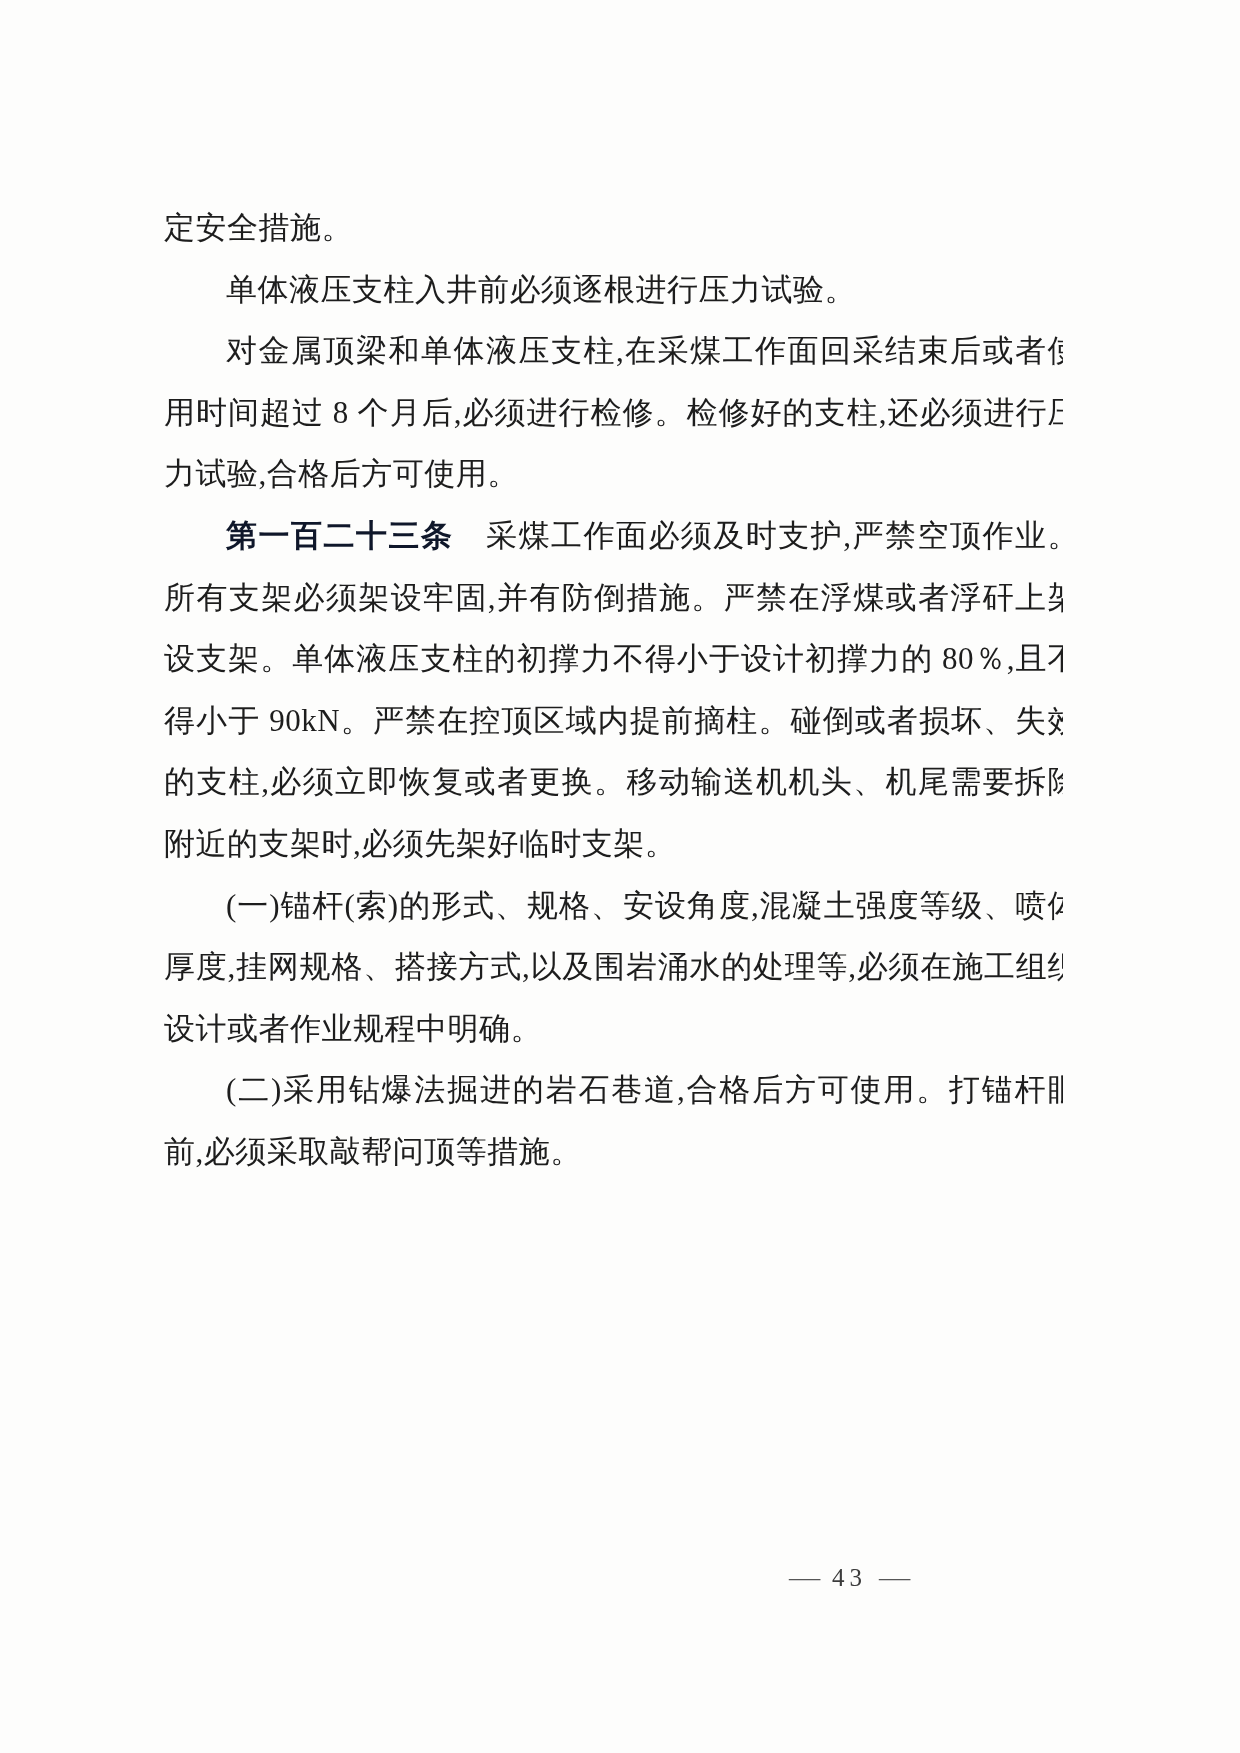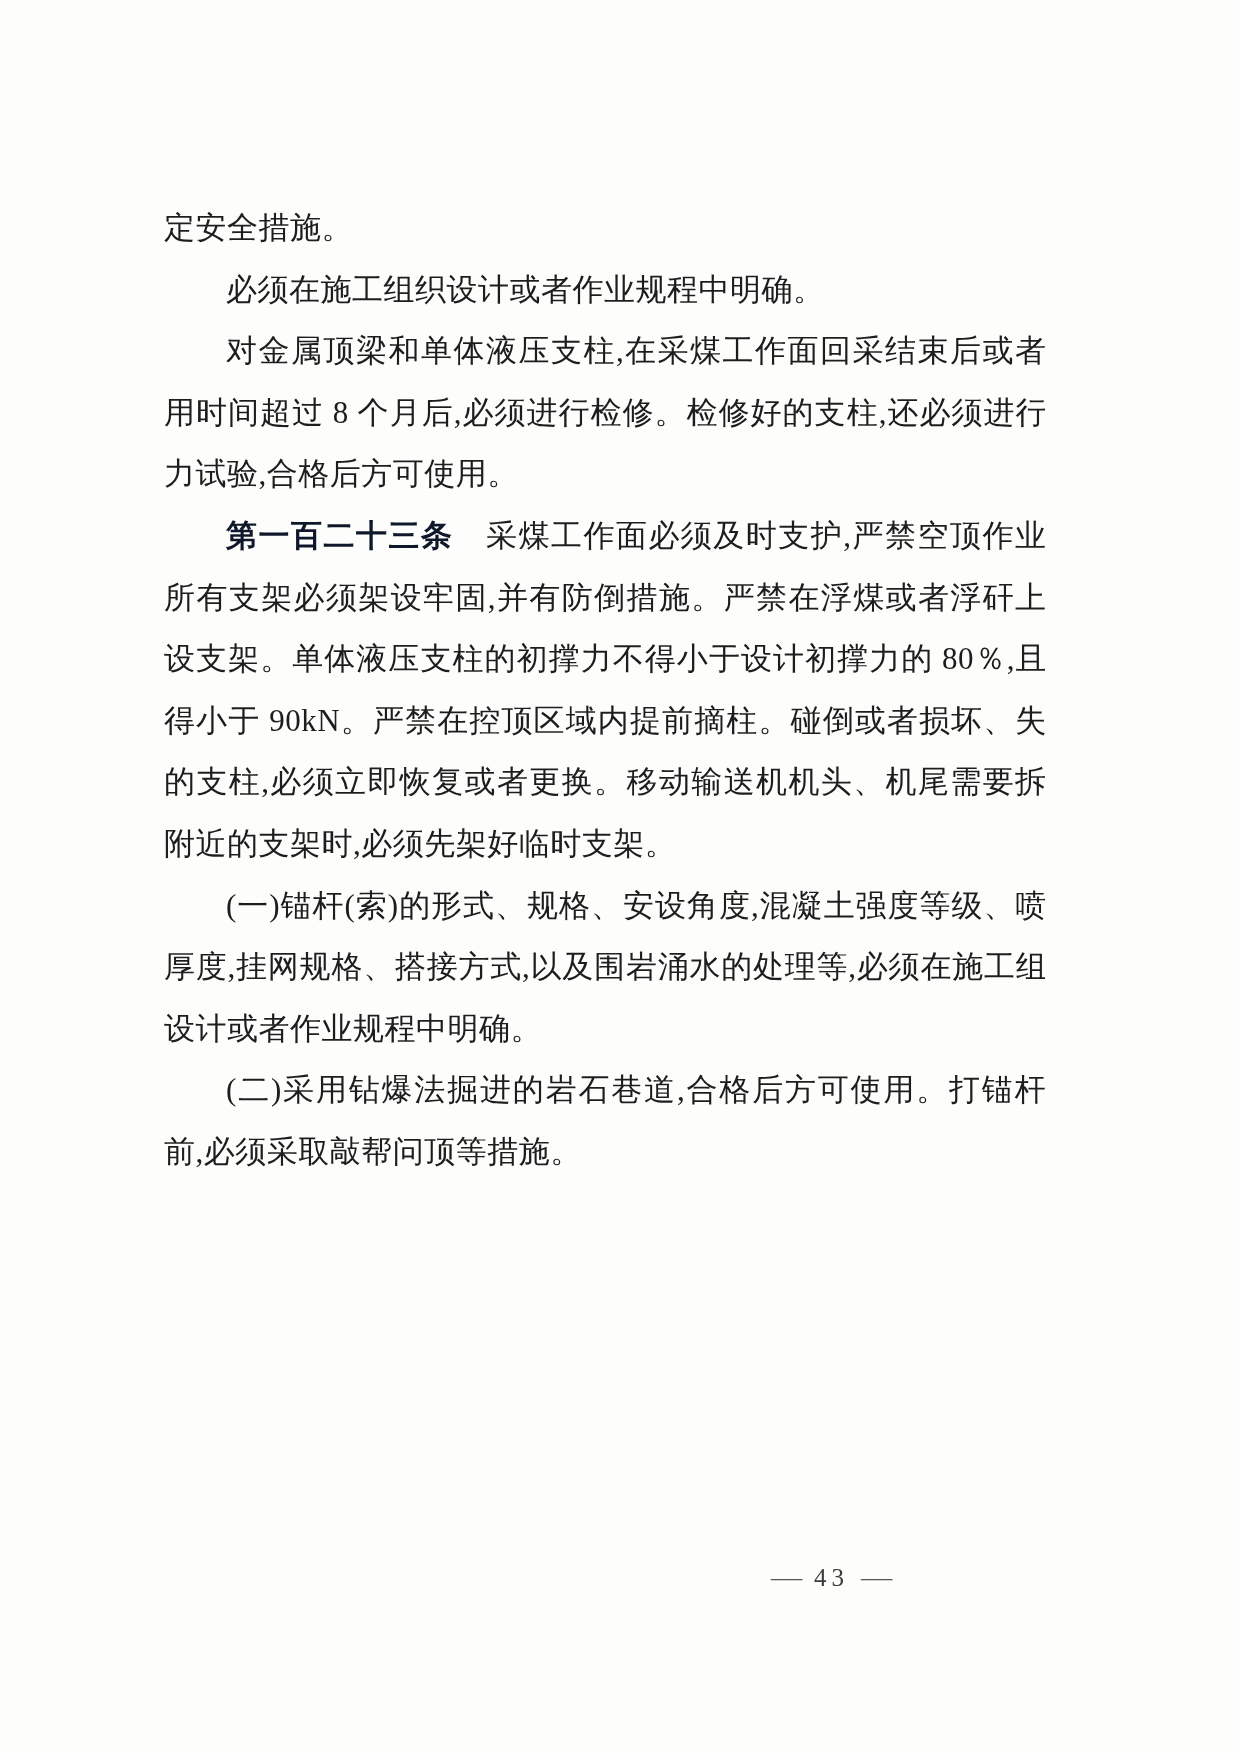--- a/index.html
+++ b/index.html
@@ -11,20 +11,21 @@
     height: 1753px;
     background: var(--page-bg, #fdfdfc);
     font-family: "Liberation Serif", "DejaVu Serif", serif;
   }
   .page {
     position: relative;
     width: 1045px;
     height: 1753px;
     overflow: hidden;
     background: var(--page-bg, #fdfdfc);
+    padding-left: 18px;
   }
   .body-text {
     position: absolute;
     left: 164px;
     top: 197px;
     width: 915px;
     font-size: 31px;
     line-height: 61.6px;
     letter-spacing: 0.5px;
     color: var(--text-color, #1d1d1d);
@@ -65,21 +66,21 @@
     color: var(--footer-color, #3c3c3c);
     text-align: center;
   }
 </style>
 </head>
 <body>
 
 <div class="page">
   <div class="body-text" id="paragraph-container">
       <p class="para"><span class="run">定安全措施。</span></p>
-      <p class="para indent"><span class="run">必须在施工组织设计或者作业规程中明确。</span></p>
+      <p class="para indent"><span class="run">单体液压支柱入井前必须逐根进行压力试验。</span></p>
       <p class="para indent"><span class="run">对金属顶梁和单体液压支柱,在采煤工作面回采结束后或者使用时间超过 8 个月后,必须进行检修。检修好的支柱,还必须进行压力试验,合格后方可使用。</span></p>
       <p class="para indent"><span class="run bold">第一百二十三条</span><span class="run">　采煤工作面必须及时支护,严禁空顶作业。所有支架必须架设牢固,并有防倒措施。严禁在浮煤或者浮矸上架设支架。单体液压支柱的初撑力不得小于设计初撑力的 80％,且不得小于 90kN。严禁在控顶区域内提前摘柱。碰倒或者损坏、失效的支柱,必须立即恢复或者更换。移动输送机机头、机尾需要拆除附近的支架时,必须先架好临时支架。</span></p>
       <p class="para indent"><span class="run">(一)锚杆(索)的形式、规格、安设角度,混凝土强度等级、喷体厚度,挂网规格、搭接方式,以及围岩涌水的处理等,必须在施工组织设计或者作业规程中明确。</span></p>
       <p class="para indent"><span class="run">(二)采用钻爆法掘进的岩石巷道,合格后方可使用。打锚杆眼前,必须采取敲帮问顶等措施。</span></p>
     </div>
   <div class="footer">
     <span class="dash">—</span>
     <span class="num">43</span>
     <span class="dash">—</span>
   </div>

